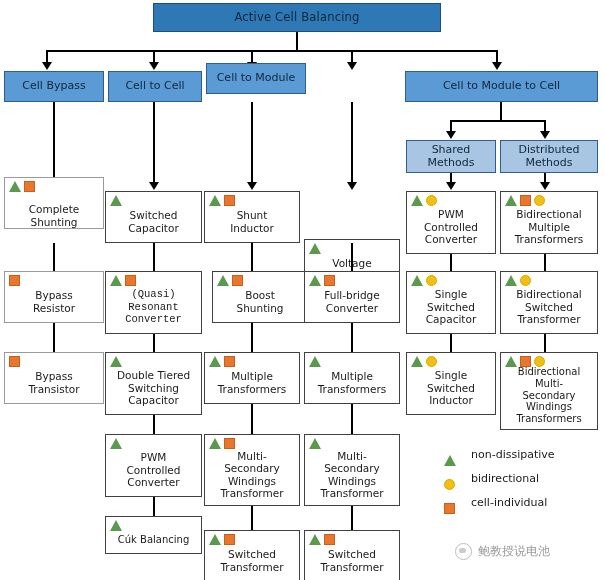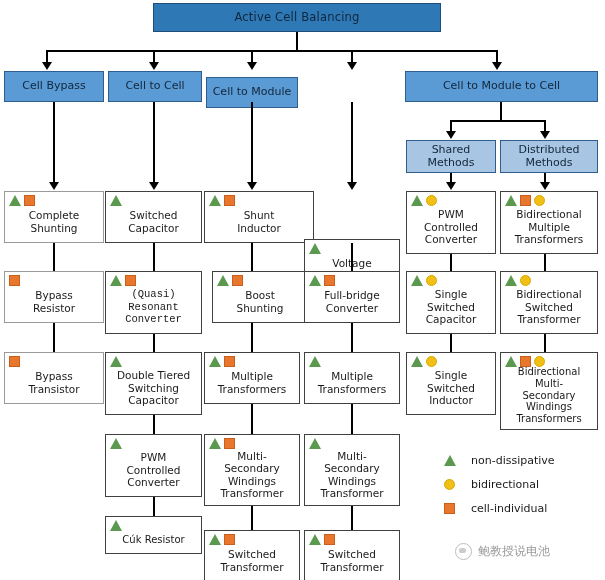--- a/index.html
+++ b/index.html
@@ -108,21 +108,20 @@
     width: 0; height: 0;
     border-left: 5px solid transparent;
     border-right: 5px solid transparent;
     border-top: 8px solid #000000;
   }
 
   
   #legend { position: absolute; left: 444px; top: 448px; }
   .legend-row {
     display: flex;
-    align-items: center;
     height: 24px;
     font-size: 11px;
     color: #1a1a1a;
   }
   .legend-icon {
     width: 20px;
     display: flex;
     align-items: center;
     justify-content: flex-start;
     margin-right: 7px;
@@ -177,21 +176,21 @@
   <div class="arrow-down" style="left:347px; top:62px;"></div>
   <div class="vline" style="left:496px; top:50px; height:14px;"></div>
   <div class="arrow-down" style="left:492px; top:62px;"></div>
 
   <div class="node blue-box" style="left:4px; top:71px; width:100px; height:31px;">
     <span class="label">Cell Bypass</span>
   </div>
   <div class="node blue-box" style="left:108px; top:71px; width:94px; height:31px;">
     <span class="label">Cell to Cell</span>
   </div>
-  <div class="node blue-box" style="left:206px; top:77px; width:92px; height:31px;align-items:center;">
+  <div class="node blue-box" style="left:206px; top:63px; width:100px; height:31px;align-items:center;">
     <span class="label">Cell to Module</span>
   </div>
   <div class="node blue-box" style="left:405px; top:71px; width:193px; height:31px;">
     <span class="label">Cell to Module  to Cell</span>
   </div>
 
   <div class="vline" style="left:500px; top:102px; height:19px;"></div>
   <div class="hline" style="left:450px; top:120px; width:96px;"></div>
   <div class="vline" style="left:450px; top:120px; height:13px;"></div>
   <div class="arrow-down" style="left:446px; top:131px;"></div>
@@ -214,21 +213,21 @@
   <div class="vline" style="left:251px; top:102px; height:82px;"></div>
   <div class="arrow-down" style="left:247px; top:182px;"></div>
   <div class="vline" style="left:351px; top:102px; height:82px;"></div>
   <div class="arrow-down" style="left:347px; top:182px;"></div>
 
   <div class="vline" style="left:450px; top:173px; height:13px;"></div>
   <div class="arrow-down" style="left:446px; top:182px;"></div>
   <div class="vline" style="left:544px; top:173px; height:13px;"></div>
   <div class="arrow-down" style="left:540px; top:182px;"></div>
 
-  <div class="node white-box shadowed" style="left:4px; top:191px; width:100px; height:52px;">
+  <div class="node white-box shadowed" style="left:4px; top:177px; width:100px; height:52px;align-items:flex-end;">
     <span class="markers">
       <span class="mk-tri"></span>
       <span class="mk-sq"></span>
     </span>
     <span class="label" style="white-space:pre-line;">Complete
 Shunting</span>
   </div>
   <div class="vline" style="left:53px; top:243px; height:28px;"></div>
 
   <div class="node white-box shadowed" style="left:4px; top:271px; width:100px; height:52px;">
@@ -285,24 +284,24 @@
     <span class="label" style="white-space:pre-line;">PWM
 Controlled
 Converter</span>
   </div>
   <div class="vline" style="left:153px; top:497px; height:19px;"></div>
 
   <div class="node white-box" style="left:105px; top:516px; width:97px; height:38px;">
     <span class="markers">
       <span class="mk-tri"></span>
     </span>
-    <span class="label" style="white-space:pre-line; font-size:10px;">Cúk Resistor</span>
-  </div>
-
-  <div class="node white-box" style="left:204px; top:191px; width:110px; height:52px;">
+    <span class="label" style="white-space:pre-line; font-size:10px;">Cúk Balancing</span>
+  </div>
+
+  <div class="node white-box" style="left:204px; top:191px; width:96px; height:52px;">
     <span class="markers">
       <span class="mk-tri"></span>
       <span class="mk-sq"></span>
     </span>
     <span class="label" style="white-space:pre-line;">Shunt
 Inductor</span>
   </div>
   <div class="vline" style="left:251px; top:243px; height:28px;"></div>
 
   <div class="node white-box" style="left:204px; top:271px; width:96px; height:52px;margin-left:8px;">

